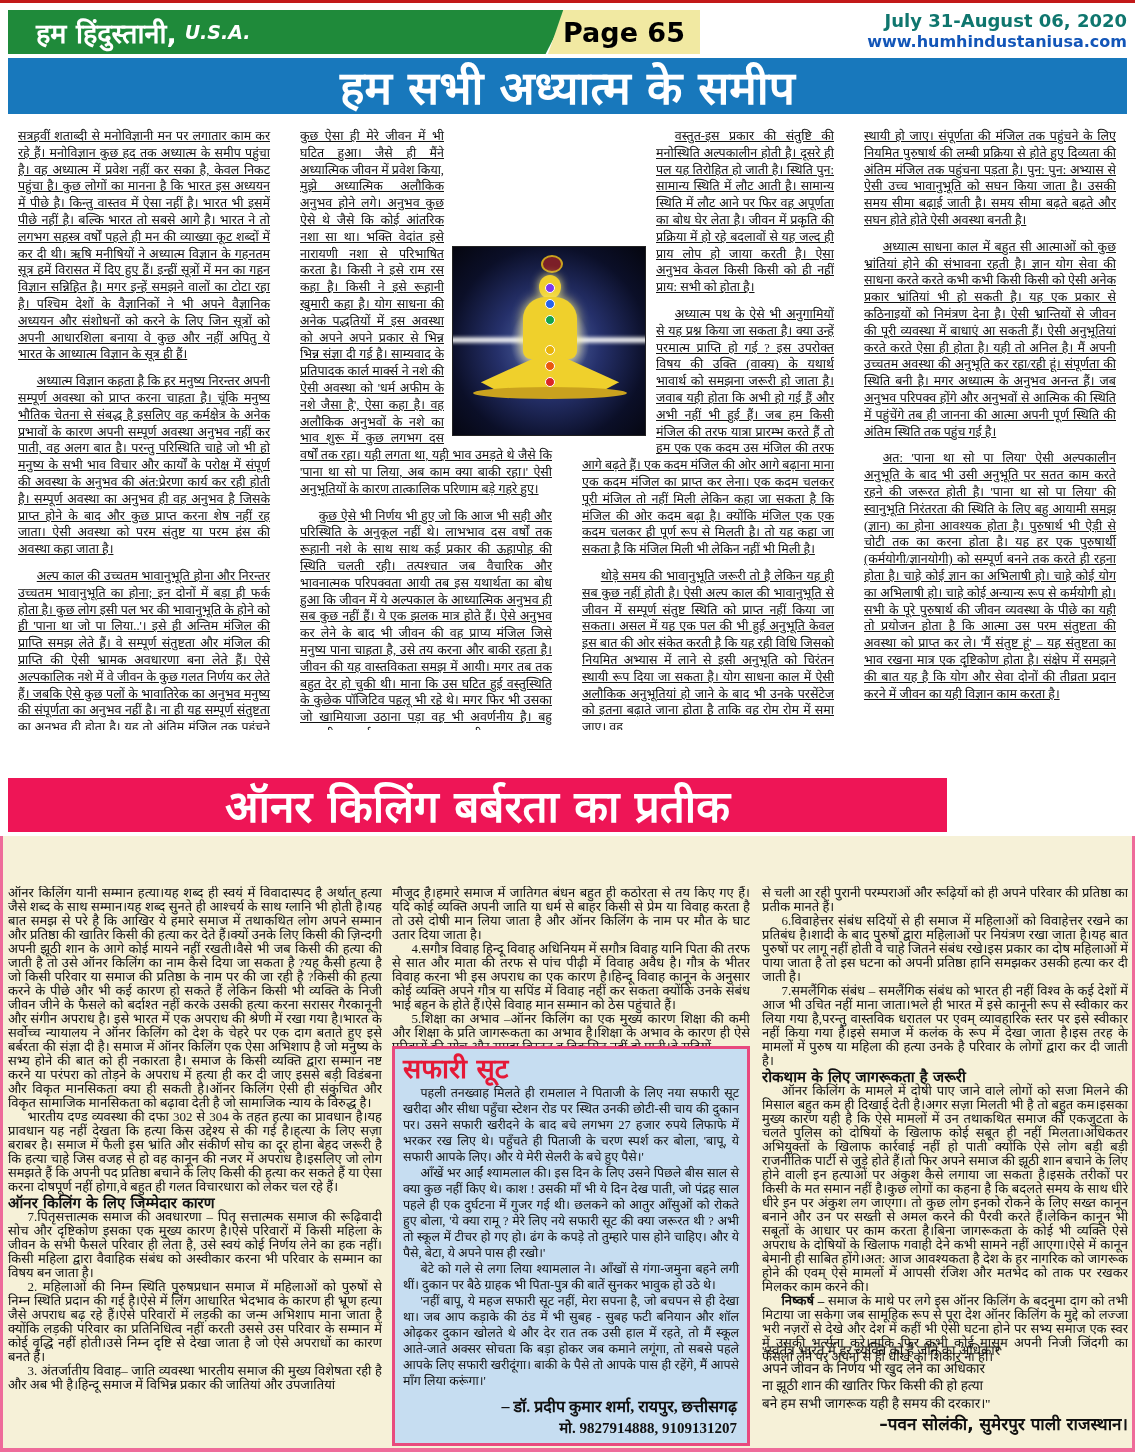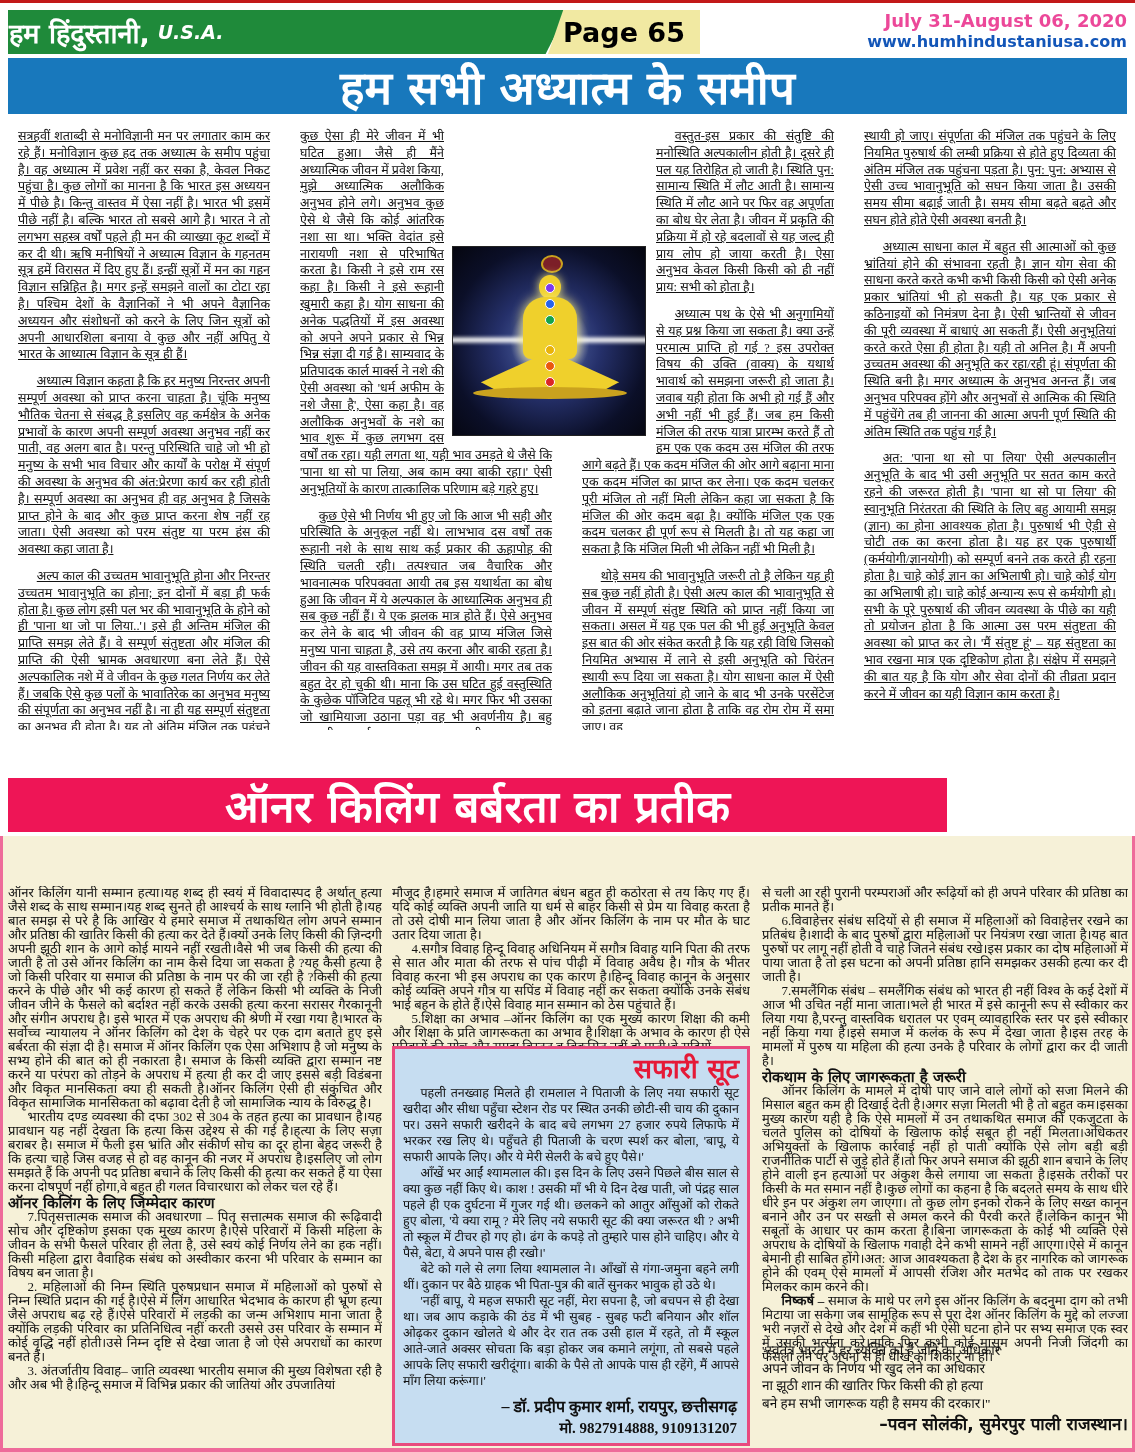--- a/index.html
+++ b/index.html
@@ -1,31 +1,31 @@
 <!DOCTYPE html>
 <html><head>
 <meta charset="utf-8">
 <style>
   html,body{margin:0;padding:0;background:#e8e8e8;}
   .page{position:relative;width:1135px;height:1452px;background:#ffffff;margin:0 auto;overflow:hidden;
         font-family:"Liberation Serif","DejaVu Serif",serif;color:#111;}
   .topline{position:absolute;left:0;top:0;width:1135px;height:3px;background:#c21818;}
   
   .brand{position:absolute;left:8px;top:10px;width:560px;height:44px;background:#1f8a3a;color:#fff;
-         display:flex;align-items:center;padding-left:1px;box-sizing:border-box;
+         display:flex;align-items:center;padding-left:28px;box-sizing:border-box;
          font-family:"DejaVu Sans","Liberation Sans",sans-serif;font-weight:bold;font-size:27px;
          clip-path:polygon(0 0,100% 0,96% 100%,0 100%);}
   .brand i{font-style:italic;font-size:19px;margin-left:8px;}
   .pagebox{position:absolute;left:548px;top:10px;width:152px;height:44px;background:#f1e9a2;
            display:flex;align-items:center;justify-content:center;color:#000;
            font-family:"DejaVu Sans","Liberation Sans",sans-serif;font-weight:bold;font-size:27px;
            clip-path:polygon(10% 0,100% 0,100% 100%,0 100%);}
   .dateblock{position:absolute;right:8px;top:10px;text-align:right;
              font-family:"DejaVu Sans","Liberation Sans",sans-serif;font-weight:bold;}
-  .date{color:#ec4899;font-size:18px;line-height:22px;}
+  .date{color:#0f766e;font-size:18px;line-height:22px;}
   .url{color:#1356b8;font-size:16px;line-height:20px;}
   
   .headline1{position:absolute;left:8px;top:58px;width:1119px;height:56px;background:#1878bc;color:#fff;
              display:flex;align-items:center;justify-content:center;
              font-family:"DejaVu Sans","Liberation Sans",sans-serif;font-weight:bold;font-size:46px;}
   .headline2{position:absolute;left:8px;top:778px;width:939px;height:54px;background:#ee1556;color:#fff;
              display:flex;align-items:center;justify-content:center;
              font-family:"DejaVu Sans","Liberation Sans",sans-serif;font-weight:bold;font-size:44px;}
   
   .a1col{position:absolute;top:118px;height:612px;width:272px;overflow:hidden;
@@ -62,21 +62,21 @@
   .a2col p.noind{text-indent:0;}
   .a2c1{left:8px;top:846px;height:600px;}
   .a2c2{left:392px;top:846px;height:196px;width:358px;}
   .a2c3{left:762px;top:846px;height:498px;width:366px;}
   .sect{font-weight:bold;font-size:15px;text-indent:0 !important;margin-top:2px !important;
         font-family:"DejaVu Sans","Liberation Sans",sans-serif;}
   .blead{font-weight:bold;}
   
   .safari{position:absolute;left:392px;top:1046px;width:358px;height:400px;background:#c6ddf1;
           border:3px solid #e84a7e;box-sizing:border-box;padding:4px 8px;overflow:hidden;}
-  .safari .stitle{text-align:right;color:#e51937;font-weight:bold;font-size:27px;line-height:32px;
+  .safari .stitle{text-align:left;color:#e51937;font-weight:bold;font-size:27px;line-height:32px;
                   font-family:"DejaVu Sans","Liberation Sans",sans-serif;}
   .safari p{margin:0;text-indent:1.4em;font-size:12.5px;line-height:16px;text-align:justify;}
   .safari .sauthor{position:absolute;right:10px;bottom:26px;font-weight:bold;font-size:16px;text-indent:0;}
   .safari .sphone{position:absolute;right:10px;bottom:6px;font-weight:bold;font-size:15px;text-indent:0;}
   
   .poemblk{position:absolute;left:762px;top:1342px;width:366px;font-size:13.5px;line-height:17.5px;}
   .poemblk div{white-space:nowrap;}
   .byline2{text-align:right;font-weight:bold;font-size:17px;margin-top:4px;
            font-family:"DejaVu Sans","Liberation Sans",sans-serif;}
 </style>

